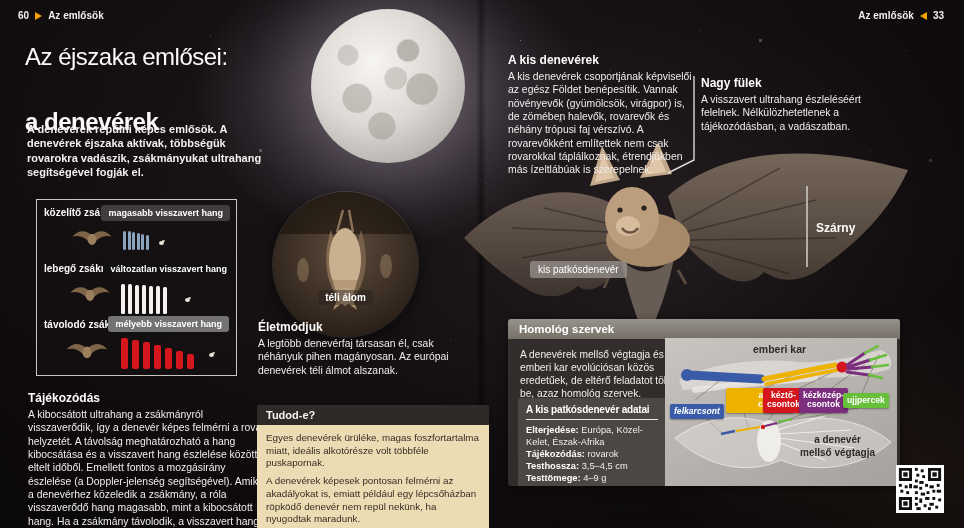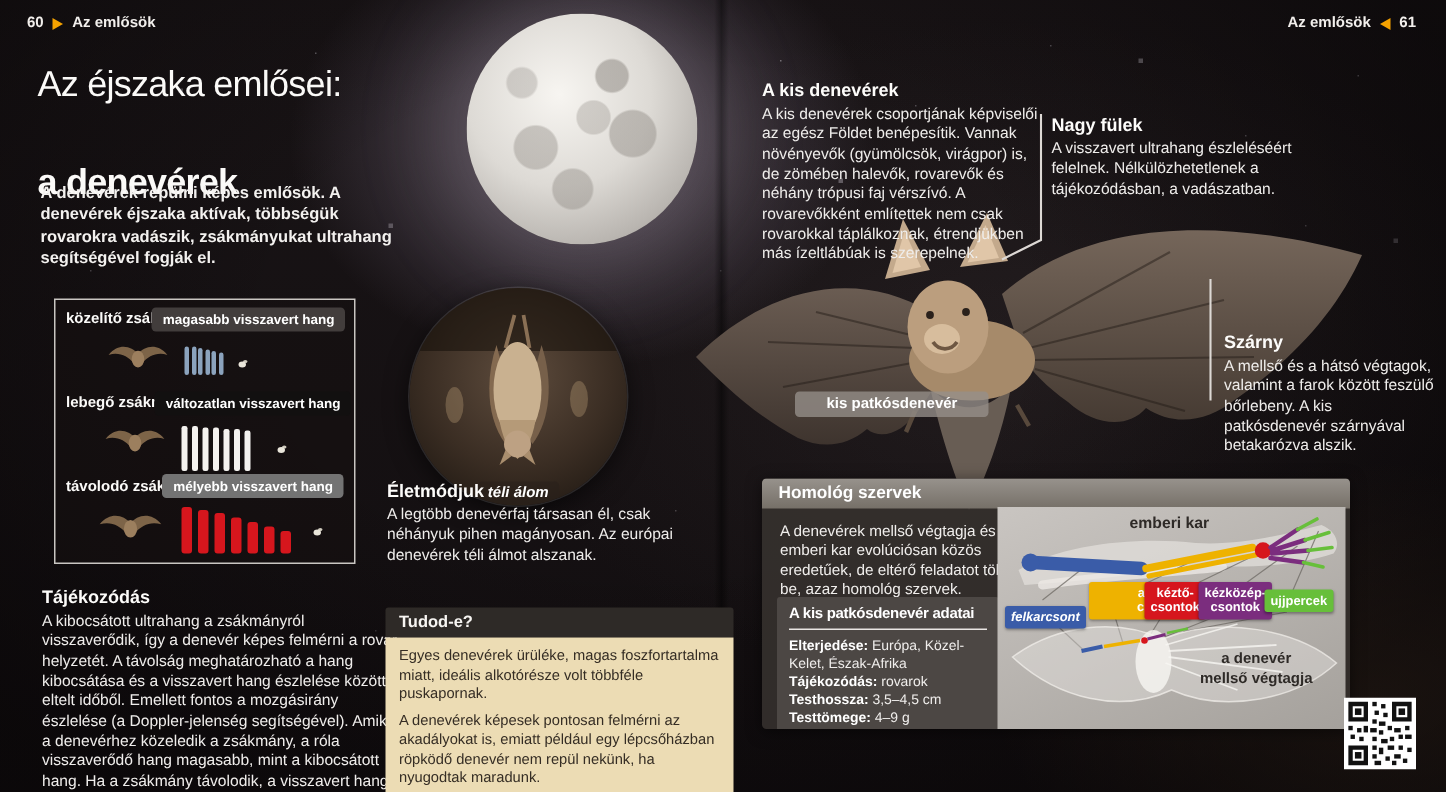--- a/index.html
+++ b/index.html
@@ -69,33 +69,33 @@
   .echo .badge { position:absolute; color:#fff; font-size:9px; font-weight:bold; padding:3px 7px; border-radius:3px; white-space:nowrap; }
   .bars { position:absolute; display:flex; align-items:flex-end; }
   .bars span { display:inline-block; border-radius:1.5px; }
   .insect { position:absolute; width:5px; height:4px; border-radius:50%; background:#e9e5da; box-shadow:2px -2px 0 -1px #cfcabd; }
   .minibat { position:absolute; }
 
   
   .teli { position:absolute; left:273px; top:192px; width:145px; height:145px; border-radius:50%; overflow:hidden;
     background:radial-gradient(circle at 50% 40%, #5e4c3d, #3a2d23 55%, #1f1812 90%);
     box-shadow:0 0 0 1px rgba(255,255,255,.12), 0 4px 16px rgba(0,0,0,.6); }
-  .teli-label { position:absolute; left:50%; bottom:1px; transform:translateX(-50%);
-    color:#fff; font-size:10px; font-weight:bold; background:rgba(40,32,26,.45); padding:2px 7px; border-radius:3px;font-style:italic; }
+  .teli-label { position:absolute; left:50%; bottom:32px; transform:translateX(-50%);
+    color:#fff; font-size:10px; font-weight:bold; background:rgba(40,32,26,.45); padding:2px 7px; border-radius:3px; }
 
   
   .tudode { position:absolute; left:257px; top:405px; width:232px; }
   .tudode .hd { background:#2e2a27; color:#f7f5f2; font-size:11px; font-weight:bold; padding:4px 9px; border-top-left-radius:2px; border-top-right-radius:2px; }
   .tudode .bd { background:#ecdcb4; padding:7px 9px 9px; }
   .tudode .bd p { color:#352d24; font-size:9.8px; line-height:1.3; }
   .tudode .bd p + p { margin-top:5px; }
 
   
   .patkos-badge { position:absolute; left:530px; top:261px; background:rgba(150,144,138,.78);
-    color:#fff; font-size:10px; font-weight:bold; padding:3px 21px; border-radius:3px; }
+    color:#fff; font-size:10px; font-weight:normal; padding:3px 8px; border-radius:3px; }
 
   
   .homolog { position:absolute; left:508px; top:319px; width:392px; height:167px; border-radius:3px; overflow:hidden;
     background:rgba(56,51,48,.84); box-shadow:0 2px 10px rgba(0,0,0,.5); }
   .homolog .hd { background:linear-gradient(#97928c,#767068); color:#fff; font-size:11.5px; font-weight:bold; padding:4px 11px; }
   .homolog .body-text { position:absolute; left:12px; top:29px; width:182px; color:#f0eeec; font-size:10.2px; line-height:1.28; }
   .adatok { position:absolute; left:10px; top:79px; width:148px; background:#4c4744; padding:6px 8px 7px; border-radius:2px; }
   .adatok .ah { color:#fff; font-size:10px; font-weight:bold; padding-bottom:4px; border-bottom:1.5px solid #e9e6e3; margin-bottom:4px; letter-spacing:-.2px; }
   .adatok .row { color:#f0eeec; font-size:9.3px; line-height:1.3; }
   .adatok .row b { color:#fff; }
@@ -123,21 +123,21 @@
   <div class="gutter"></div>
 
   <div class="hdr hdr-left">
     <span>60</span>
     <span class="tri tri-r"></span>
     <span>Az emlősök</span>
   </div>
   <div class="hdr hdr-right">
     <span>Az emlősök</span>
     <span class="tri tri-l"></span>
-    <span>61</span>
+    <span>33</span>
   </div>
 
   <div class="moon"></div>
 
   <div class="title">
     <div class="l1">Az éjszaka emlősei:</div>
     <div class="l2">a denevérek</div>
   </div>
   <p class="intro">A denevérek repülni képes emlősök. A denevérek éjszaka aktívak, többségük rovarokra vadászik, zsákmányukat ultrahang segítségével fogják el.</p>
 
@@ -266,21 +266,20 @@
   <div class="tb nagyfulek">
     <h3>Nagy fülek</h3>
     <p>A visszavert ultrahang észleléséért felelnek. Nélkülözhetetlenek a tájékozódásban, a vadászatban.</p>
   </div>
   <div class="tb kisdeneverek">
     <h3>A kis denevérek</h3>
     <p>A kis denevérek csoportjának képviselői az egész Földet benépesítik. Vannak növényevők (gyümölcsök, virágpor) is, de zömében halevők, rovarevők és néhány trópusi faj vérszívó. A rovarevőkként említettek nem csak rovarokkal táplálkoznak, étrendjükben más ízeltlábúak is szerepelnek.</p>
   </div>
   <div class="tb szarny">
     <h3>Szárny</h3>
-    <p>A mellső és a hátsó végtagok, valamint a farok között feszülő bőrlebeny. A kis patkósdenevér szárnyával betakarózva alszik.</p>
   </div>
 
   <span class="patkos-badge">kis patkósdenevér</span>
 
   <svg class="callouts" width="964" height="528">
     <polyline points="694,76 694,160 668,173" fill="none" stroke="#ddd9d5" stroke-width="1.4"></polyline>
     <line x1="807" y1="186" x2="807" y2="267" stroke="#ddd9d5" stroke-width="1.4"></line>
   </svg>
 
   <div class="homolog">

